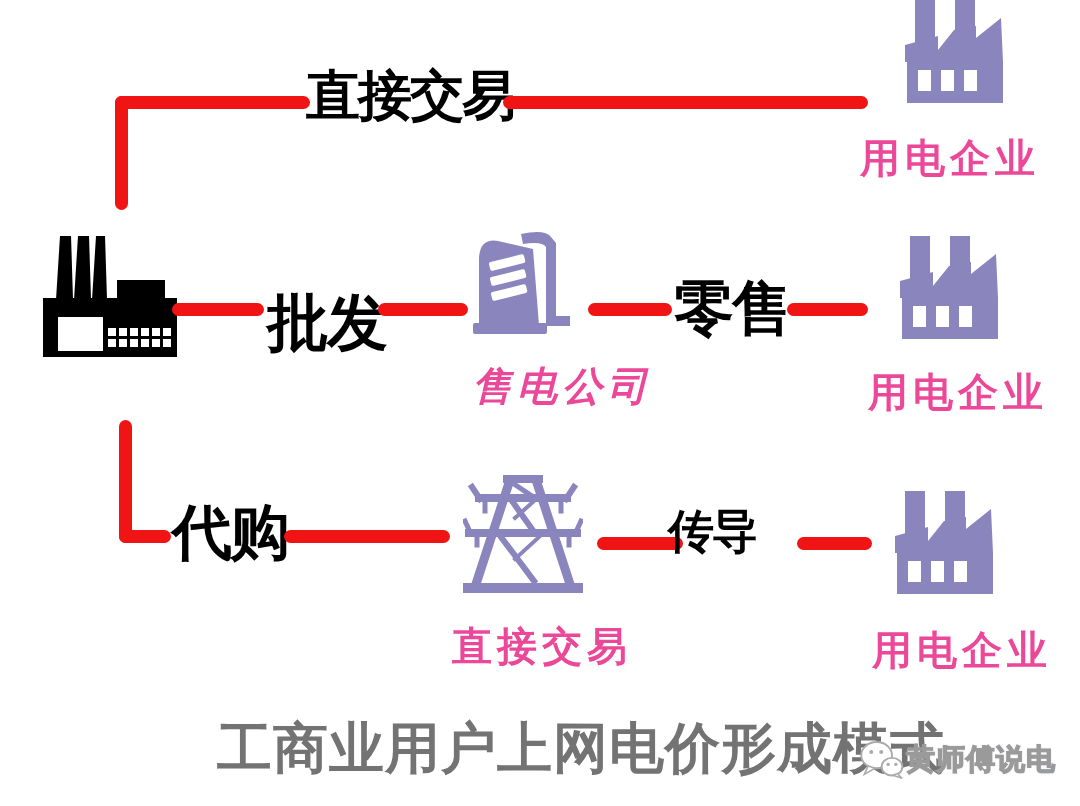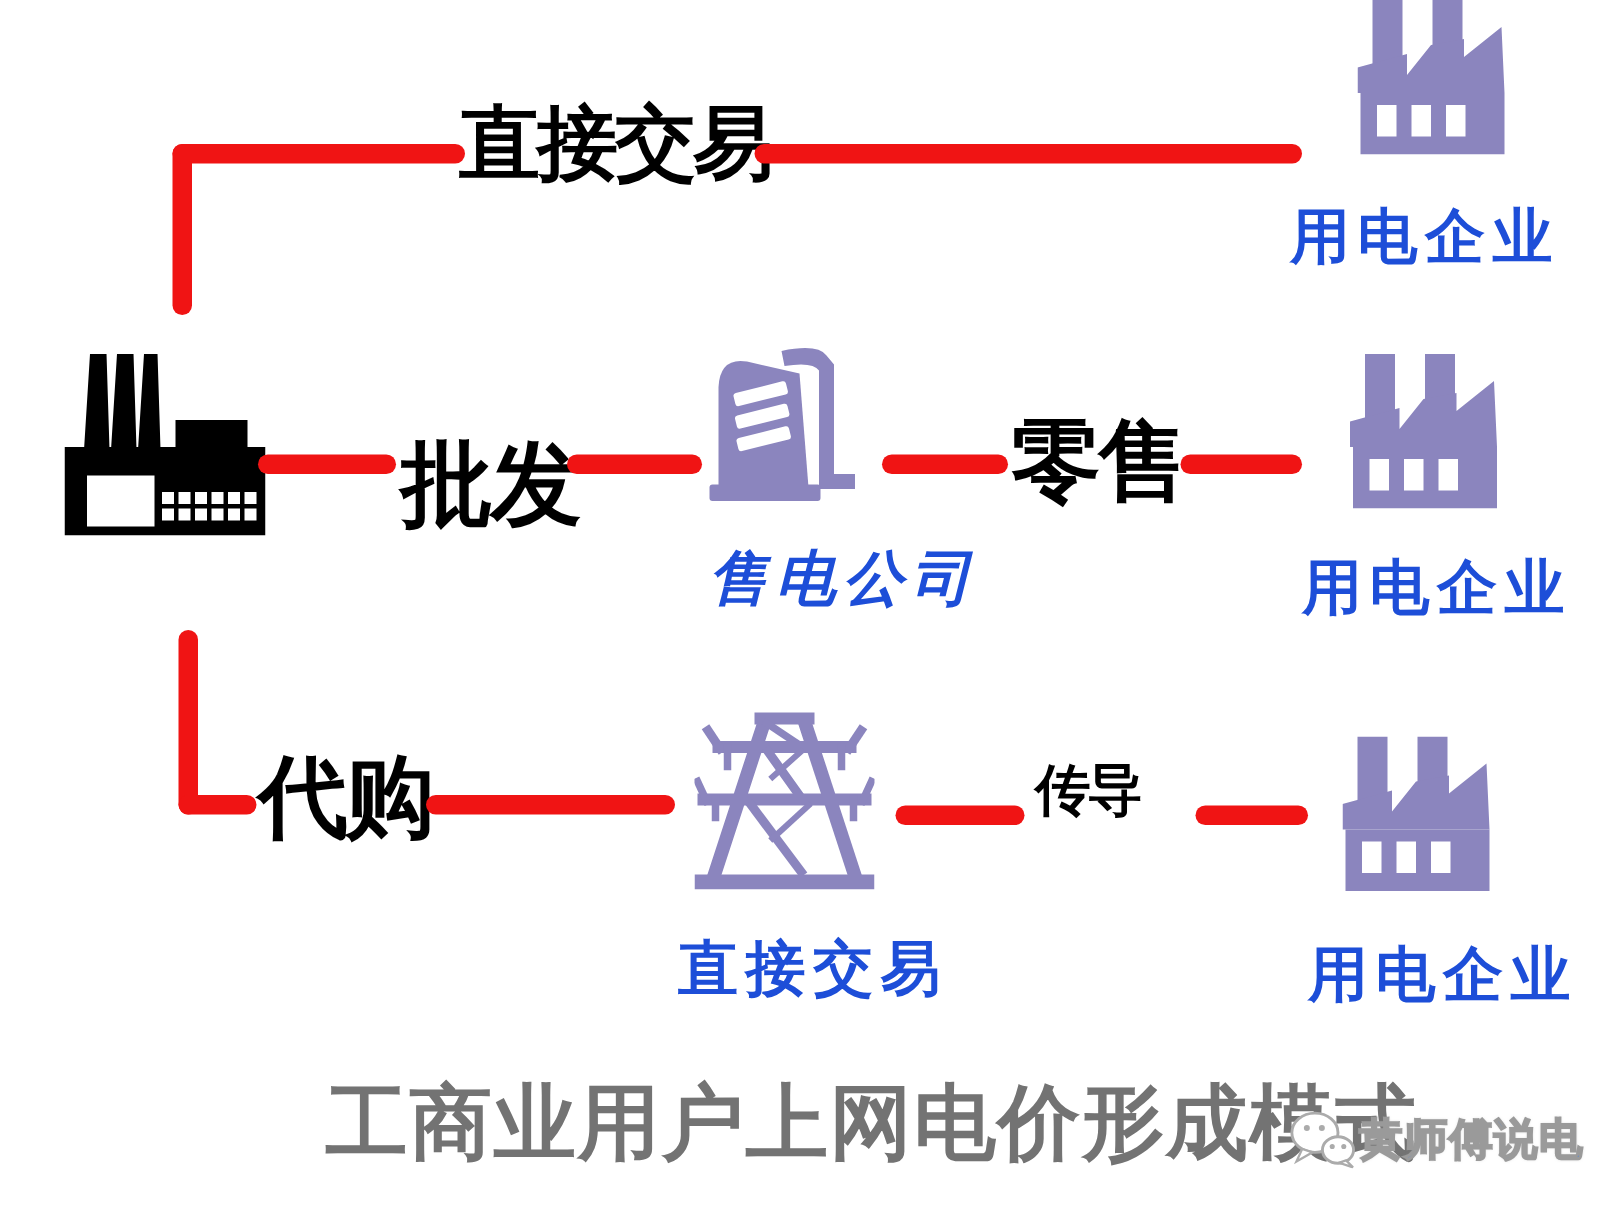--- a/index.html
+++ b/index.html
@@ -11,21 +11,21 @@
   .rline{position:absolute;background:#F01414;border-radius:7px;}
   .h{height:13px;}
   .v{width:13px;}
   
   .edge-label{
     position:absolute;color:#000;font-weight:bold;white-space:nowrap;
     line-height:1;letter-spacing:-2px;font-family:"DejaVu Serif", serif;
   }
   
   .node-label{
-    position:absolute;color:#1d4ed8;font-size:40px;font-weight:600;
+    position:absolute;color:#ec4899;font-size:40px;font-weight:600;
     white-space:nowrap;line-height:1;letter-spacing:5px;
     font-family:"DejaVu Serif", serif;
   }
   .icon{position:absolute;}
   #title{
     position:absolute;left:146px;top:720px;width:870px;text-align:center;
     color:#737373;font-size:55px;font-weight:bold;line-height:1.05;
     letter-spacing:1px;white-space:nowrap;
     font-family:"DejaVu Sans", sans-serif;
   }
@@ -146,21 +146,21 @@
       <line x1="14" y1="62" x2="14" y2="74" stroke-width="5"></line>
       <line x1="106" y1="62" x2="106" y2="74" stroke-width="5"></line>
       <line x1="38" y1="66" x2="71" y2="110" stroke-width="6"></line>
       <line x1="76" y1="66" x2="52" y2="88" stroke-width="4"></line>
     </g>
     <rect x="0" y="112" width="120" height="10" fill="#8B85BE"></rect>
   </svg>
   <div class="node-label" style="left:452px;top:626px;">直接交易</div>
 
   <div class="rline h" style="left:597px;top:537px;width:86px;"></div>
-  <div class="edge-label" style="left:690px;top:508px;font-size:37px;">传导</div>
+  <div class="edge-label" style="left:668px;top:508px;font-size:46px;">传导</div>
   <div class="rline h" style="left:797px;top:537px;width:75px;"></div>
 
   <svg class="icon" style="left:895px;top:491px;" width="100" height="103" viewBox="0 0 100 103">
     <use href="#purple-factory"></use>
   </svg>
   <div class="node-label" style="left:872px;top:630px;">用电企业</div>
 
   <div id="title">工商业用户上网电价形成模式</div>
 
   <div id="watermark">

